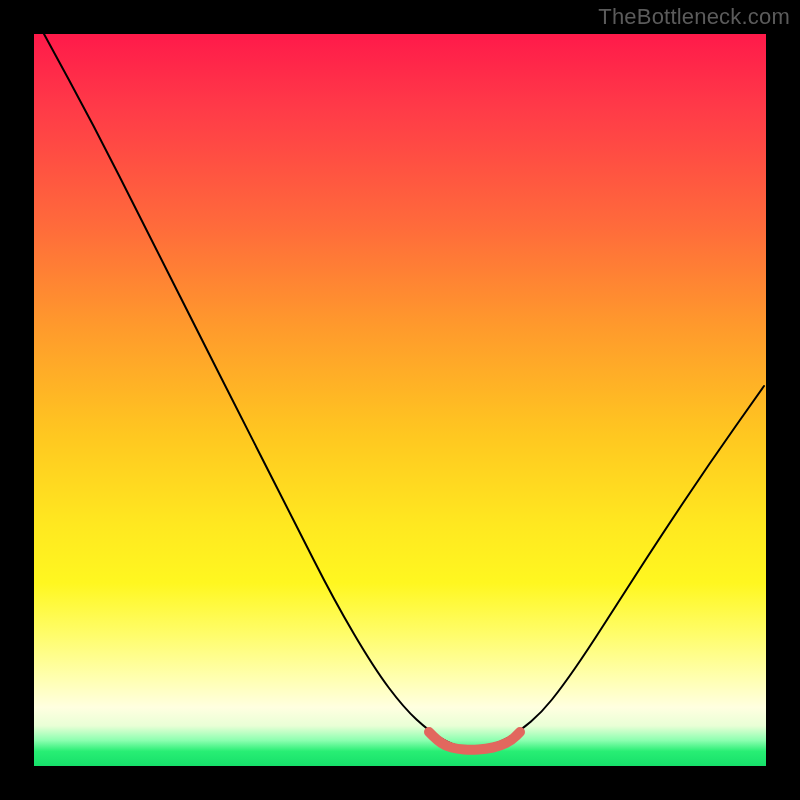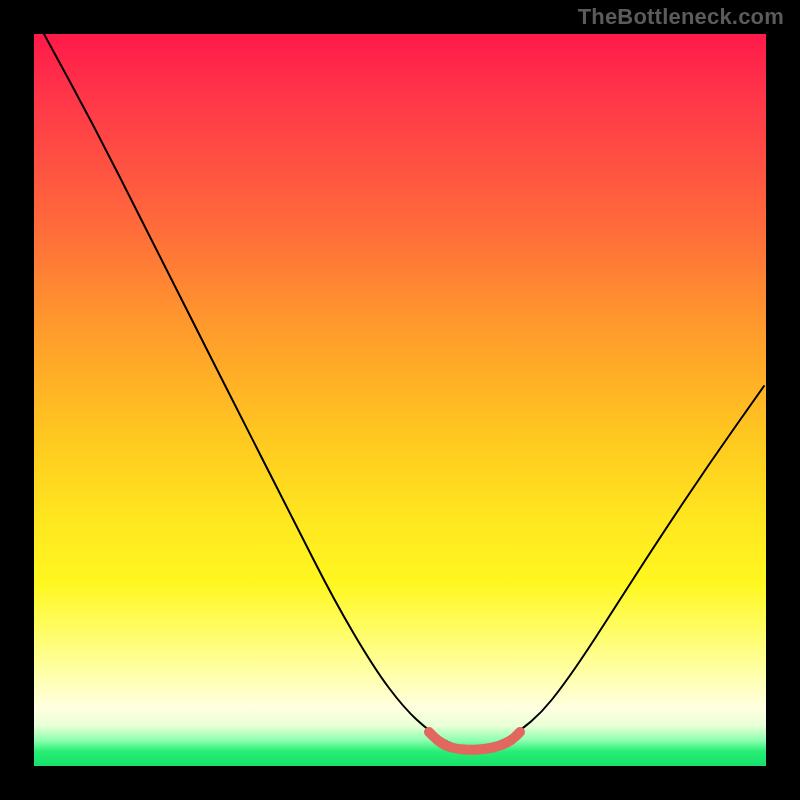--- a/index.html
+++ b/index.html
@@ -58,24 +58,24 @@
   }
   .svg-layer {
     position: absolute;
     left: 0; top: 0;
     width: 100%;
     height: 100%;
   }
   .watermark {
     position: absolute;
     top: 4px;
-    right: 16px;
+    right: 10px;
     color: #5b5b5b;
     font-size: 22px;
-    font-weight: 700;
+    font-weight: 400;
     letter-spacing: 0.2px;
     margin-left: 33px;
   }
 </style>
 </head>
 <body>
 
 <div class="stage">
   <div class="frame"></div>
 

